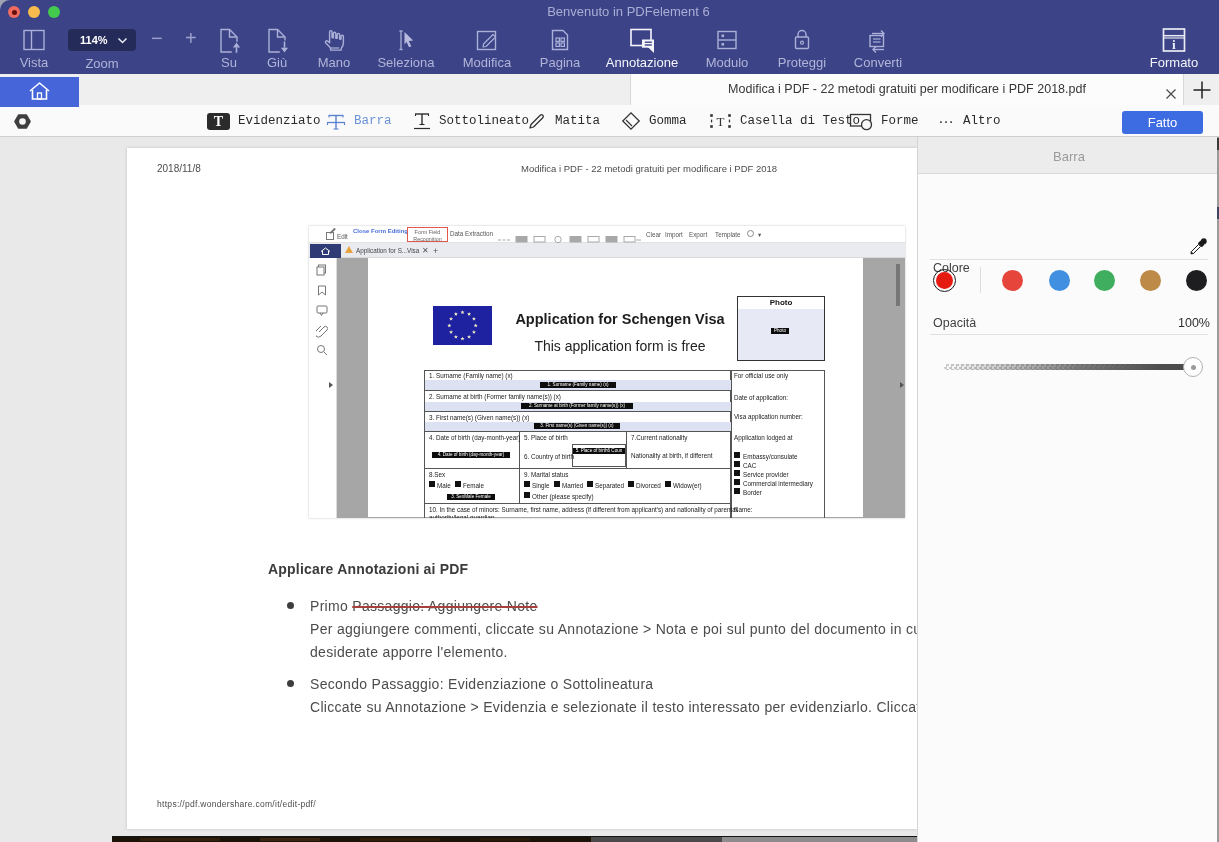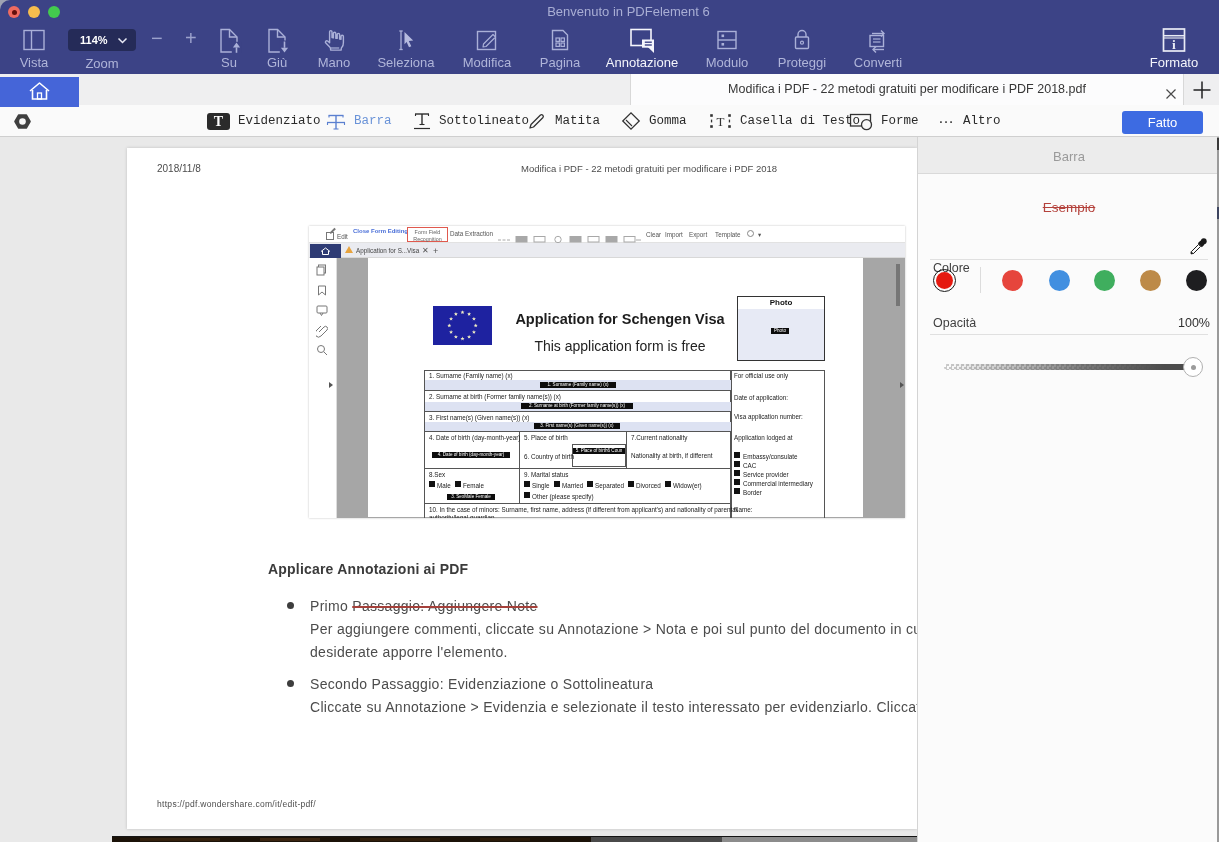--- a/index.html
+++ b/index.html
@@ -452,21 +452,20 @@
   <div class="abs" style="left:112px; top:699px; width:479px; height:6px; background:#1b1208;"></div>
   <div class="abs" style="left:140px; top:701px; width:80px; height:3px; background:#33200c;"></div>
   <div class="abs" style="left:260px; top:701px; width:60px; height:3px; background:#3a2410;"></div>
   <div class="abs" style="left:360px; top:701px; width:80px; height:3px; background:#301e0b;"></div>
   <div class="abs" style="left:480px; top:701px; width:50px; height:3px; background:#2a1a09;"></div>
   <div class="abs" style="left:112px; top:699px; width:805px; height:1px; background:#141414;"></div>
 </div>
 
 <div class="abs" id="sidebar">
   <div class="abs" id="sbhead">Barra</div>
-  <div class="abs" id="esempio">Esempio</div>
   <div class="abs sblab" style="left:15px; top:104px;margin-top:20px;">Colore</div>
   <div class="abs" style="left:268px; top:100px;">
     <svg width="22" height="18" viewBox="0 0 22 18">
         <path d="M5.2 14.8 L12.6 7.4 L14.6 9.4 L7.2 16.8 Z" fill="none" stroke="#1a1a1a" stroke-width="1"></path>
         <path d="M4.2 16 L5.2 14.8 L7.2 16.8 L5.6 17.4 Z" fill="#1a1a1a"></path>
         <polygon points="11.8,6.2 14.6,3.4 18.6,7.4 15.8,10.2" fill="#1a1a1a"></polygon>
         <circle cx="17.8" cy="4.2" r="2.9" fill="#1a1a1a"></circle>
       </svg>
   </div>
   <div class="abs sbline" style="top:122px;"></div>

